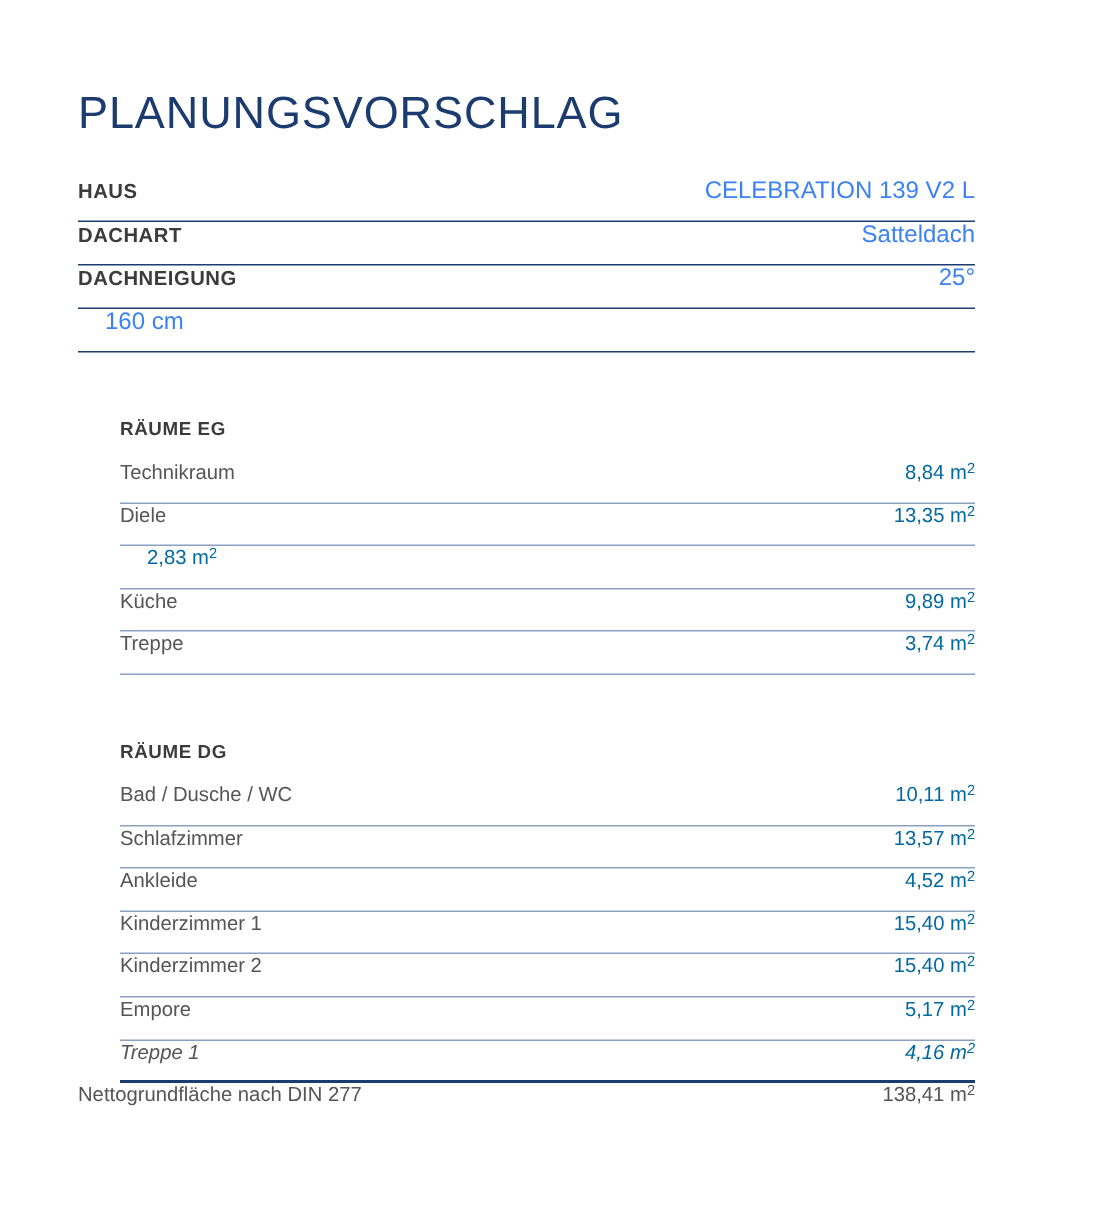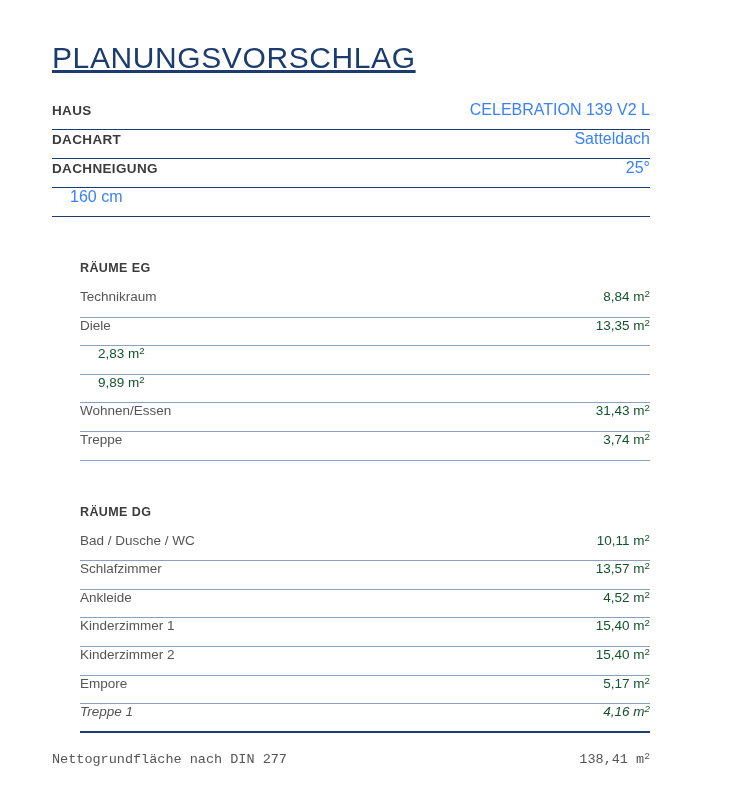--- a/index.html
+++ b/index.html
@@ -21,28 +21,27 @@
     width: 742px;
     height: 809px;
     box-sizing: border-box;
     padding: 0 92px 0 52px;
     background: #ffffff;
   }
 
   
   .doc-title {
     margin: 0;
-    padding-top: 38px;
+    padding-top: 56px;
     font-size: 30px;
     font-weight: 400;
     letter-spacing: 0.6px;
     color: #1c3c70;
     line-height: 1.3;
     white-space: nowrap;
-    text-decoration: underline;
   }
 
   
   .row {
     display: flex;
     align-items: baseline;
     justify-content: space-between;
     box-sizing: border-box;
     gap: 41px;
   }
@@ -95,33 +94,32 @@
     border-bottom: 1.4px solid #8ba0bf;
   }
   .room-row .cell-label {
     font-size: 13.5px;
     font-weight: 400;
     color: #555555;
   }
   .room-row .cell-value {
     font-size: 13.5px;
     font-weight: 400;
-    color: #14532d;
+    color: #0369a1;
   }
   .room-row.is-last {
     border-bottom: 2.6px solid #1c3c70;
     font-style: italic;
   }
 
   
   .total-row {
     height: 36px;
-    align-items: flex-end;
+    align-items: flex-start;
     padding-bottom: 2px;
-    font-family: Liberation Mono, monospace;
   }
   .total-row .cell-label,
   .total-row .cell-value {
     font-size: 13.5px;
     font-weight: 400;
     color: #555555;
   }
 
   sup.unit-sup {
     font-size: 0.72em;
@@ -164,25 +162,22 @@
           <span class="cell-value">8,84 m<sup class="unit-sup">2</sup></span>
         </div>
         <div class="row room-row">
           <span class="cell-label">Diele</span>
           <span class="cell-value">13,35 m<sup class="unit-sup">2</sup></span>
         </div>
         <div class="row room-row">
           <span class="cell-value">2,83 m<sup class="unit-sup">2</sup></span>
         </div>
         <div class="row room-row">
+          <span class="cell-label">Küche</span>
           <span class="cell-value">9,89 m<sup class="unit-sup">2</sup></span>
-        </div>
-        <div class="row room-row">
-          <span class="cell-label">Wohnen/Essen</span>
-          <span class="cell-value">31,43 m<sup class="unit-sup">2</sup></span>
         </div>
         <div class="row room-row">
           <span class="cell-label">Treppe</span>
           <span class="cell-value">3,74 m<sup class="unit-sup">2</sup></span>
         </div>
       </div>
       <div class="room-section">
         <div class="section-heading">RÄUME DG</div>
         <div class="row room-row">
           <span class="cell-label">Bad / Dusche / WC</span>

